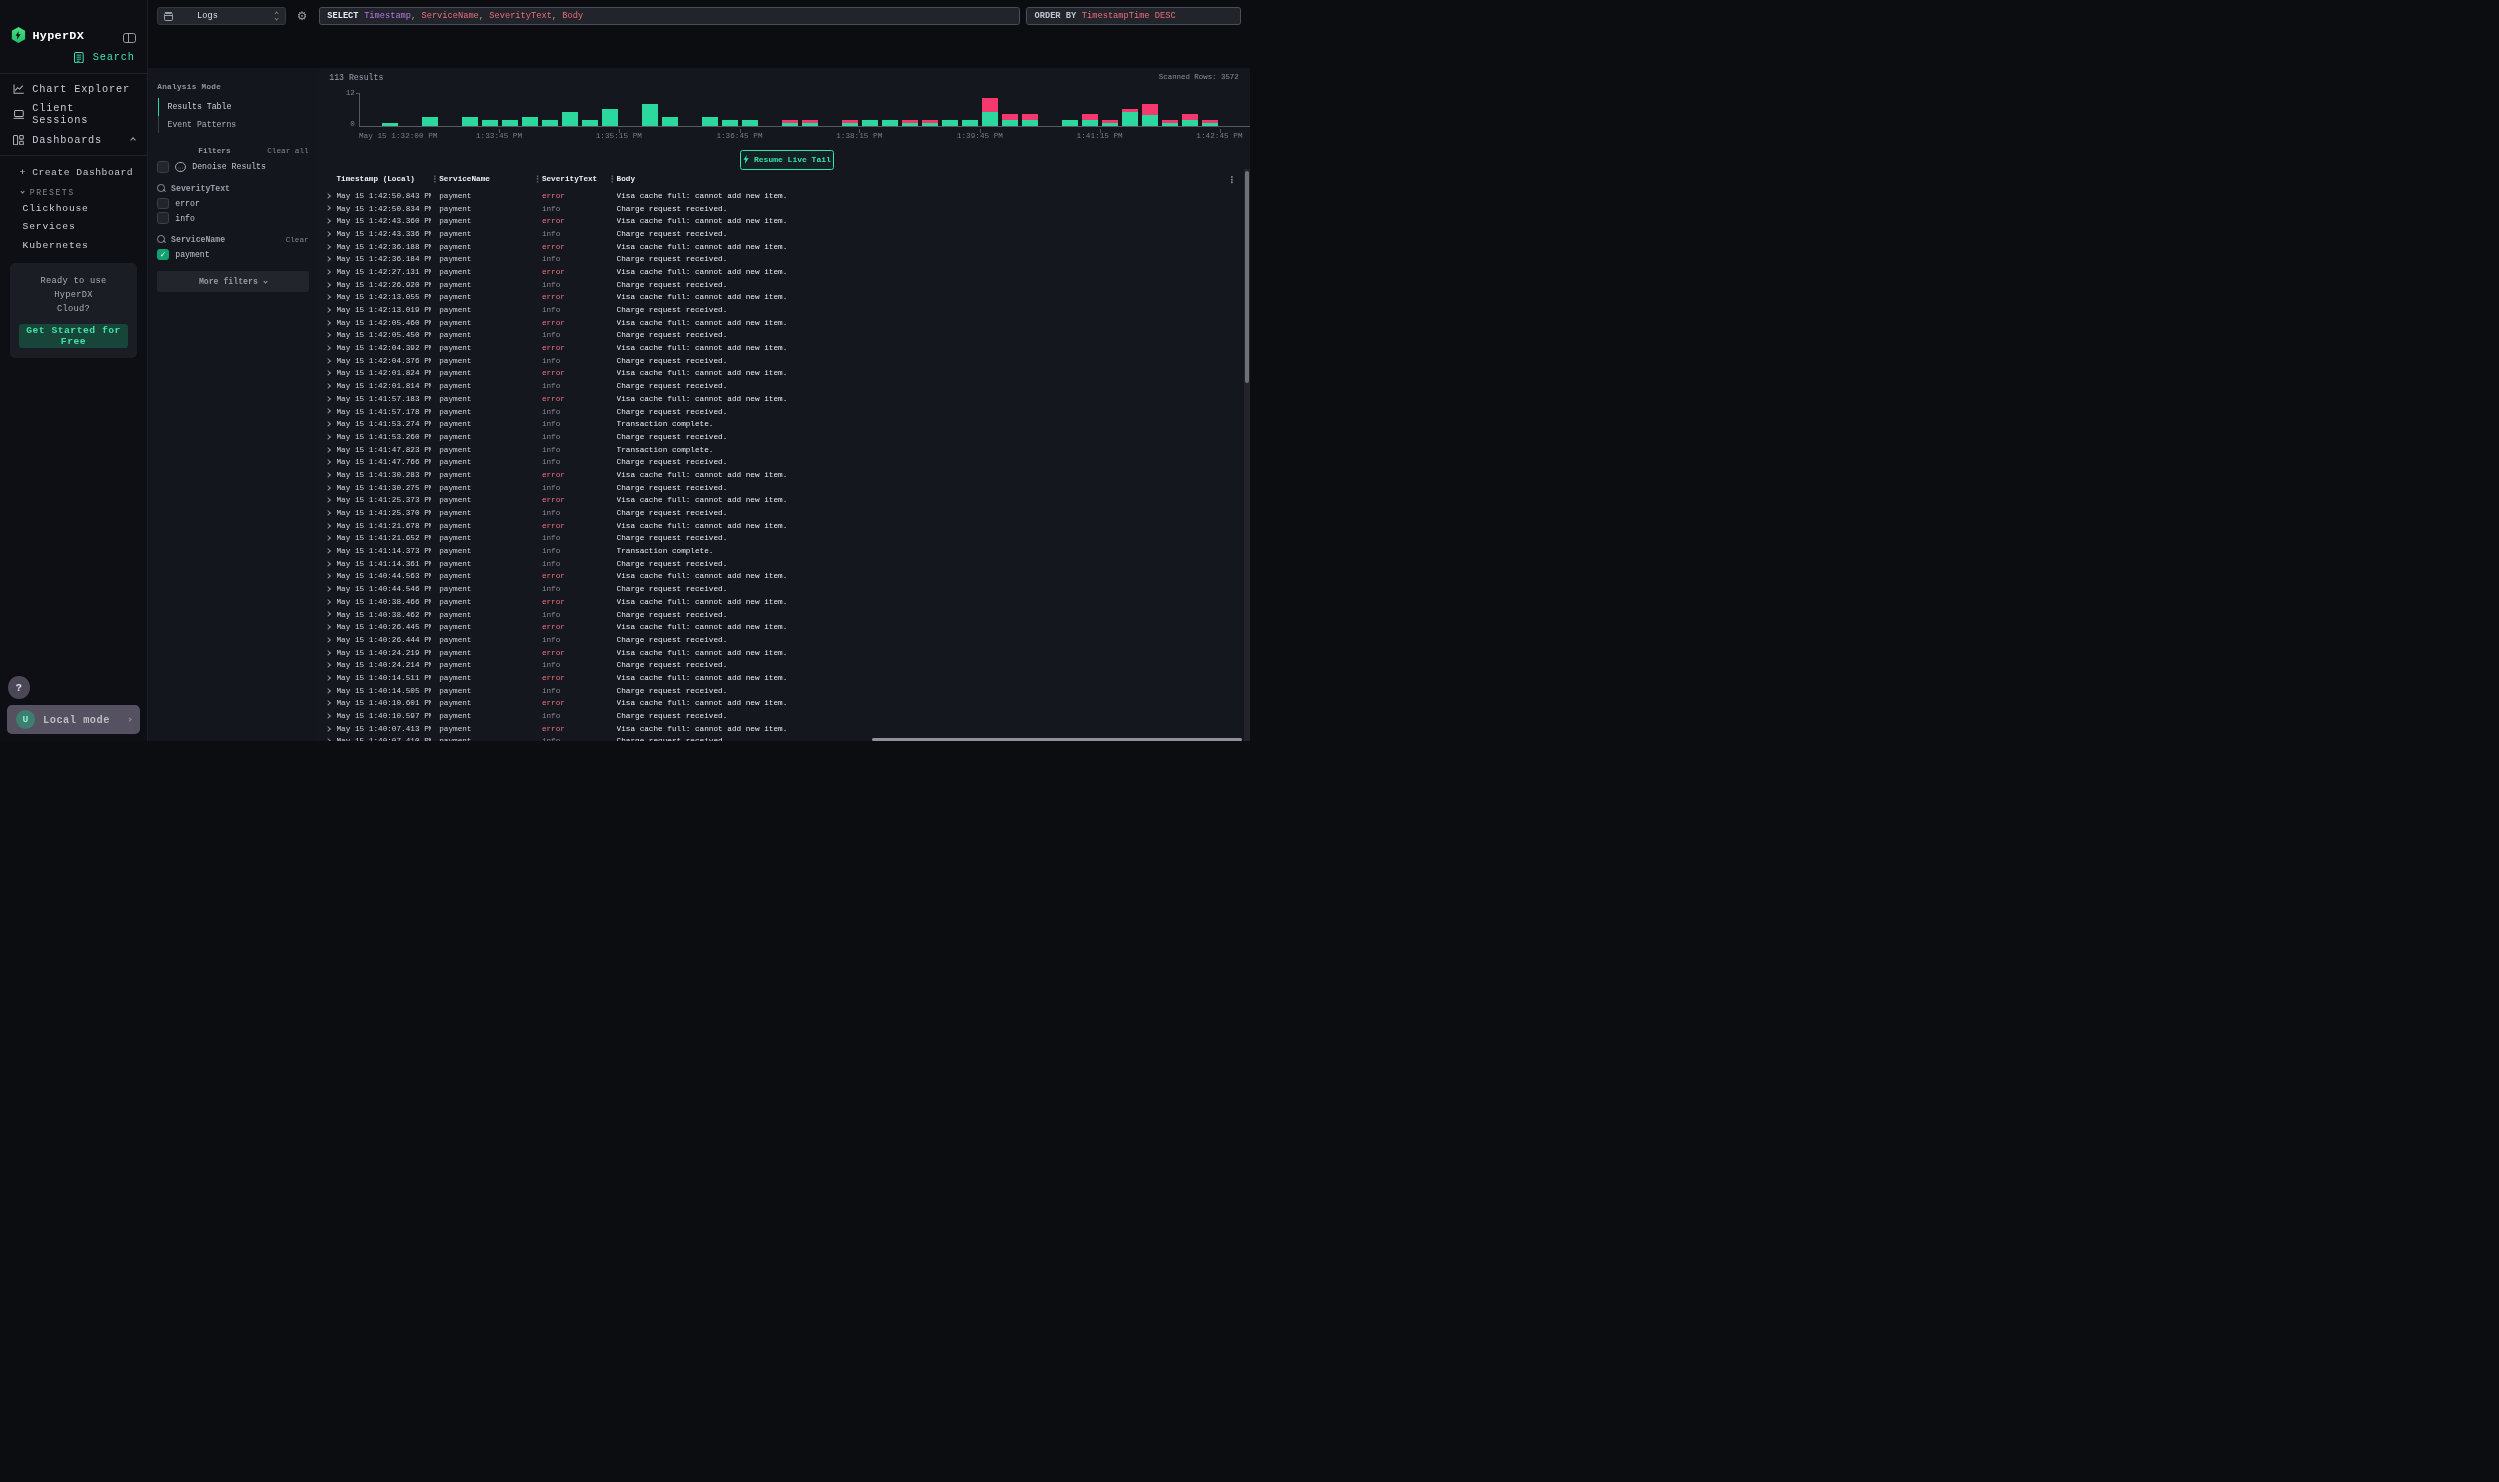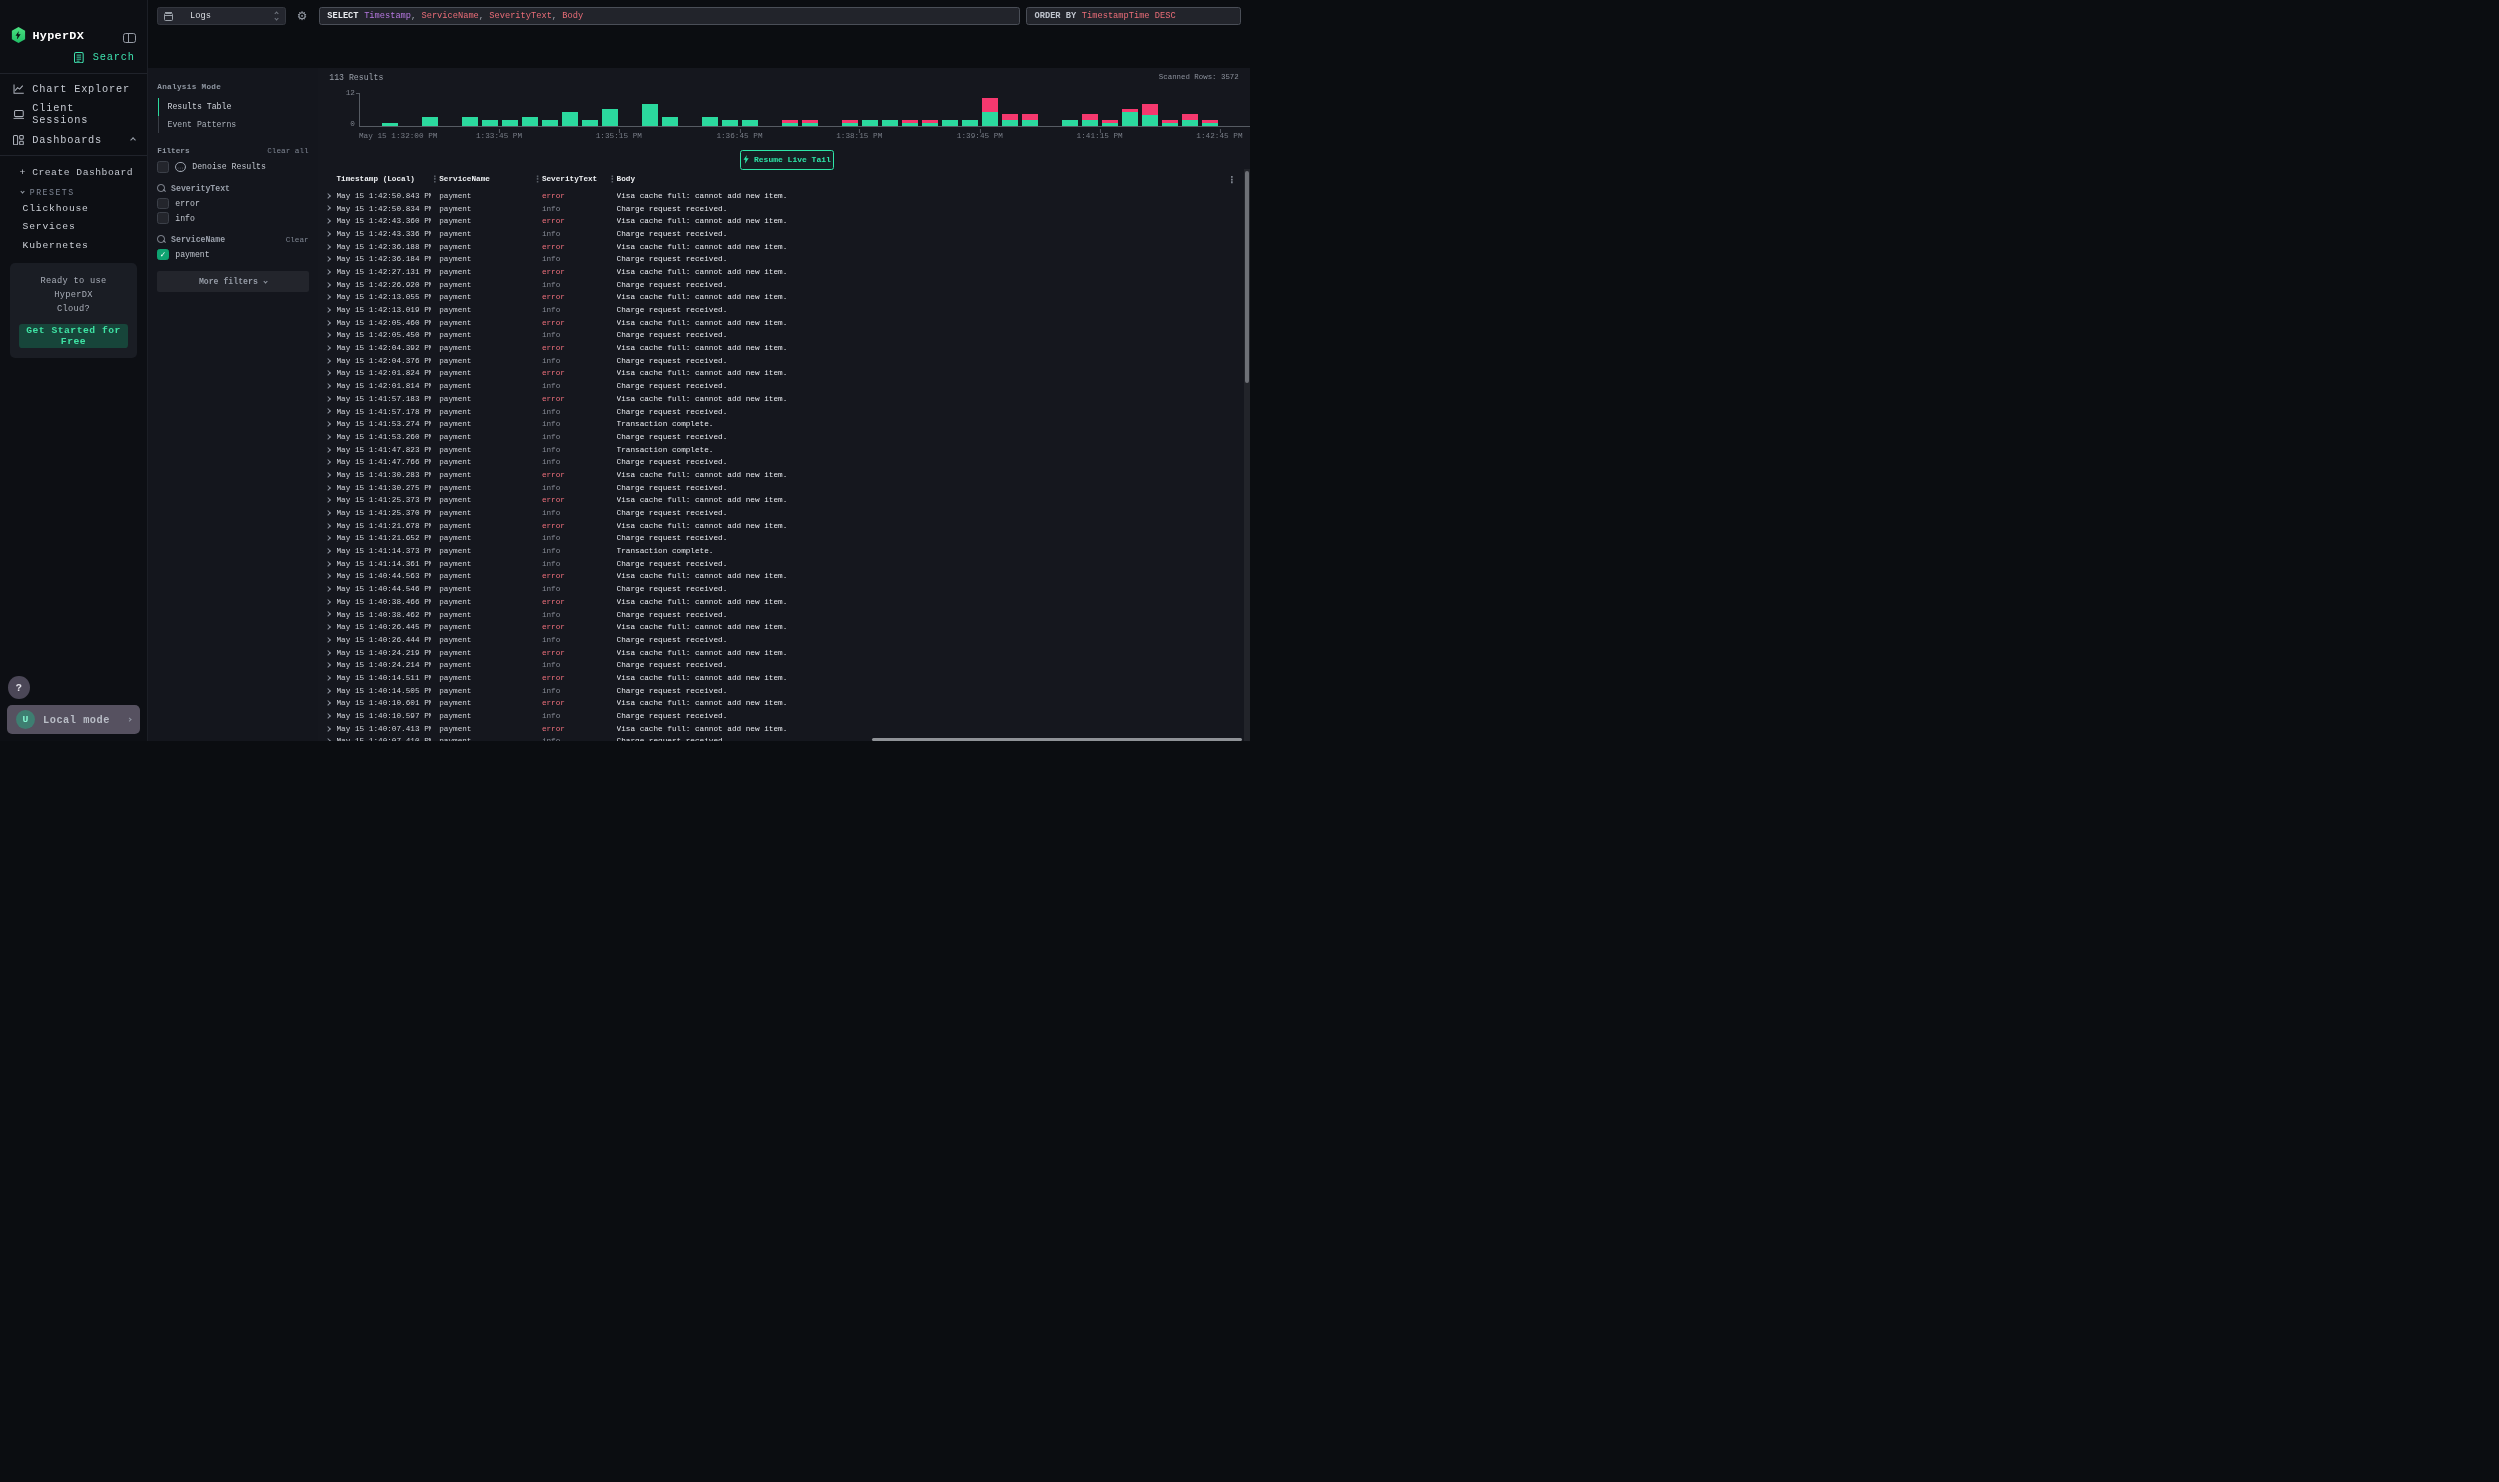--- a/index.html
+++ b/index.html
@@ -49,21 +49,21 @@
     display:flex; align-items:center; padding:0 9.2px; gap:8.2px; }
   .local-avatar { width:19px; height:19px; border-radius:50%; background:#3e7e71; color:#84f6d1; display:flex;
     align-items:center; justify-content:center; font-size:9.7px; font-weight:bold; }
   .local-label { font-size:10.3px; font-weight:bold; color:#b9bdc6; letter-spacing:0.5px; }
   .local-pill .chev { margin-left:auto; border-color:#8f94a0; }
 
   
   .topbar { position:absolute; left:148px; right:0; top:0; height:68px; background:#0b0d11; }
   .tb-row1 { position:absolute; top:7.2px; left:8.7px; right:9.2px; height:18px; display:flex; gap:6.2px; }
   .source-select { width:129px; background:#24262e; border:0.5px solid #34373f; border-radius:2.6px;
-    display:flex; align-items:center; gap:17px; padding:0 6.7px; font-size:8.7px; color:#dadde2; }
+    display:flex; align-items:center; gap:24px; padding:0 6.7px; font-size:8.7px; color:#dadde2; }
   .db-icon { width:8.7px; height:9.2px; position:relative; flex:none; }
   .db-icon::before { content:""; position:absolute; left:0; right:0; bottom:0; height:6.2px; border:1px solid #9aa0a8; border-radius:1.5px; }
   .db-icon::after { content:""; position:absolute; left:1px; right:1px; top:0; height:2.1px;
     border-top:1px solid #9aa0a8; border-bottom:1px solid #9aa0a8; }
   .updown { margin-left:auto; display:flex; flex-direction:column; gap:1.5px; align-items:center; }
   .updown .chev { border-color:#6f747e; }
   .gear-btn { width:20.5px; display:flex; align-items:center; justify-content:center; color:#9aa0aa; font-size:11.8px; }
   .select-input { flex:1; background:#22242b; border:0.5px solid #4a4e57; border-radius:2.6px;
     display:flex; align-items:center; padding:0 7.7px; font-size:8.7px; white-space:pre; }
   .kw { color:#e9ebef; font-weight:bold; margin-right:5.6px; }
@@ -92,21 +92,21 @@
 
   
   .content { position:absolute; left:148px; top:68px; right:0; bottom:0; background:#14161d; }
 
   
   .filters-panel { position:absolute; left:0; top:6px; width:170px; height:100%; padding:8.2px 7.2px; }
   .panel-label { font-size:7.7px; font-weight:bold; color:#9097a2; letter-spacing:0.3px; margin:1px 2.1px 7.2px; }
   .mode-opt { margin-left:3.1px; padding:4.1px 0 4.1px 8.2px; border-left:1.5px solid #3a3e47; font-size:8.2px; color:#aab0b9; }
   .mode-opt.active { border-left-color:#2bd99e; color:#ced2d9; }
   .filters-head { display:flex; justify-content:space-between; align-items:center; margin:14.4px 2.1px 6.2px; }
-  .filters-head .fl { font-size:7.7px; font-weight:bold; color:#9097a2; }
+  .filters-head .fl { font-size:7.7px; font-weight:bold; color:#9097a2;margin-left:41px; }
   .clear-link { font-size:7.7px; color:#7e8592; }
   .cb { width:11.3px; height:11.3px; border-radius:2.6px; border:0.8px solid #3c4049; background:#23252c; flex:none;
     display:flex; align-items:center; justify-content:center; }
   .cb.checked { background:#0ea371; border-color:#0ea371; color:#fff; font-size:7.7px; font-weight:bold; }
   .frow { display:flex; align-items:center; gap:6.7px; margin:3.1px 2.1px; font-size:8.2px; color:#c0c5cd;text-align:center; }
   .fgroup-head { display:flex; align-items:center; gap:5.1px; margin:11.3px 2.1px 5.1px; }
   .fgroup-head .gname { font-size:8.2px; font-weight:bold; color:#9aa0ab; }
   .fgroup-head .clear-link { margin-left:auto; }
   .mag { width:8.7px; height:8.7px; position:relative; flex:none; }
   .mag::before { content:""; position:absolute; left:0; top:0; width:5.6px; height:5.6px; border:1px solid #8b909b; border-radius:50%; }

